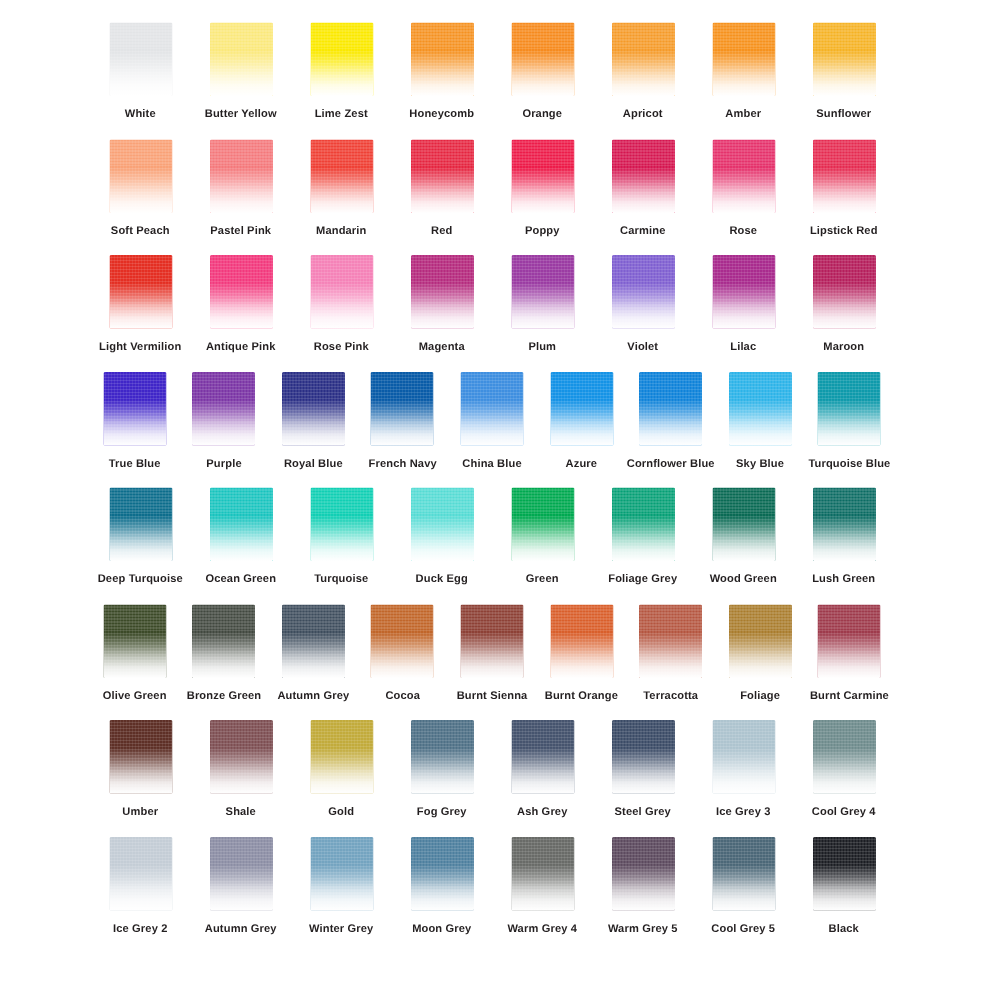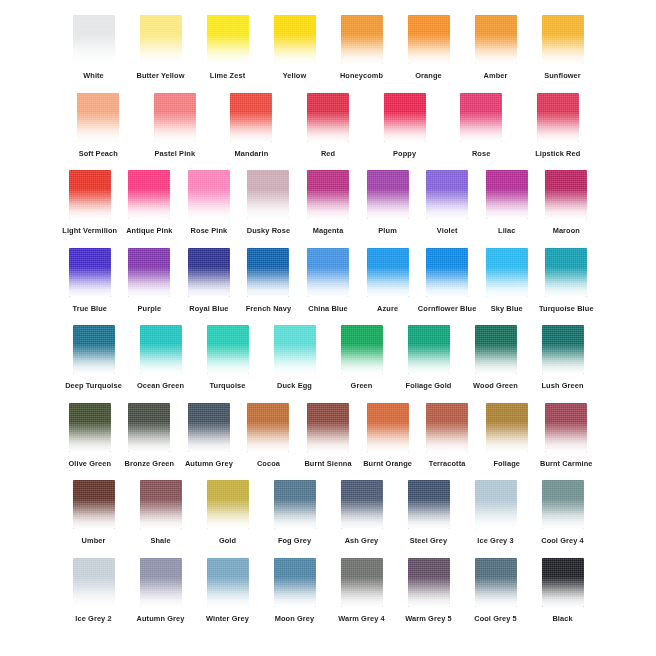--- a/index.html
+++ b/index.html
@@ -117,44 +117,44 @@
       <div class="swatch-cell">
         <div class="swatch-patch">
           <div class="swatch-fill" style="background: rgb(251, 233, 0);"></div>
           <div class="swatch-grain"></div>
           <div class="swatch-fade"></div>
         </div>
         <div class="swatch-label">Lime Zest</div>
       </div>
       <div class="swatch-cell">
         <div class="swatch-patch">
-          <div class="swatch-fill" style="background: rgb(252, 217, 0);"></div>
-          <div class="swatch-grain"></div>
-          <div class="swatch-fade"></div>
-        </div>
-        <div class="swatch-label">Yellow</div>
-      </div>
-      <div class="swatch-cell">
-        <div class="swatch-patch">
           <div class="swatch-fill" style="background: rgb(245, 145, 32);"></div>
           <div class="swatch-grain"></div>
           <div class="swatch-fade"></div>
         </div>
         <div class="swatch-label">Honeycomb</div>
       </div>
       <div class="swatch-cell">
         <div class="swatch-patch">
           <div class="swatch-fill" style="background: rgb(246, 139, 31);"></div>
           <div class="swatch-grain"></div>
           <div class="swatch-fade"></div>
         </div>
         <div class="swatch-label">Orange</div>
       </div>
       <div class="swatch-cell">
         <div class="swatch-patch">
+          <div class="swatch-fill" style="background: rgb(245, 154, 40);"></div>
+          <div class="swatch-grain"></div>
+          <div class="swatch-fade"></div>
+        </div>
+        <div class="swatch-label">Apricot</div>
+      </div>
+      <div class="swatch-cell">
+        <div class="swatch-patch">
           <div class="swatch-fill" style="background: rgb(246, 146, 30);"></div>
           <div class="swatch-grain"></div>
           <div class="swatch-fade"></div>
         </div>
         <div class="swatch-label">Amber</div>
       </div>
       <div class="swatch-cell">
         <div class="swatch-patch">
           <div class="swatch-fill" style="background: rgb(245, 178, 35);"></div>
           <div class="swatch-grain"></div>
@@ -199,20 +199,28 @@
       <div class="swatch-cell">
         <div class="swatch-patch">
           <div class="swatch-fill" style="background: rgb(237, 28, 74);"></div>
           <div class="swatch-grain"></div>
           <div class="swatch-fade"></div>
         </div>
         <div class="swatch-label">Poppy</div>
       </div>
       <div class="swatch-cell">
         <div class="swatch-patch">
+          <div class="swatch-fill" style="background: rgb(213, 21, 79);"></div>
+          <div class="swatch-grain"></div>
+          <div class="swatch-fade"></div>
+        </div>
+        <div class="swatch-label">Carmine</div>
+      </div>
+      <div class="swatch-cell">
+        <div class="swatch-patch">
           <div class="swatch-fill" style="background: rgb(229, 51, 108);"></div>
           <div class="swatch-grain"></div>
           <div class="swatch-fade"></div>
         </div>
         <div class="swatch-label">Rose</div>
       </div>
       <div class="swatch-cell">
         <div class="swatch-patch">
           <div class="swatch-fill" style="background: rgb(229, 42, 80);"></div>
           <div class="swatch-grain"></div>
@@ -241,28 +249,20 @@
       <div class="swatch-cell">
         <div class="swatch-patch">
           <div class="swatch-fill" style="background: rgb(245, 131, 184);"></div>
           <div class="swatch-grain"></div>
           <div class="swatch-fade"></div>
         </div>
         <div class="swatch-label">Rose Pink</div>
       </div>
       <div class="swatch-cell">
         <div class="swatch-patch">
-          <div class="swatch-fill" style="background: rgb(201, 169, 180);"></div>
-          <div class="swatch-grain"></div>
-          <div class="swatch-fade"></div>
-        </div>
-        <div class="swatch-label">Dusky Rose</div>
-      </div>
-      <div class="swatch-cell">
-        <div class="swatch-patch">
           <div class="swatch-fill" style="background: rgb(181, 43, 126);"></div>
           <div class="swatch-grain"></div>
           <div class="swatch-fade"></div>
         </div>
         <div class="swatch-label">Magenta</div>
       </div>
       <div class="swatch-cell">
         <div class="swatch-patch">
           <div class="swatch-fill" style="background: rgb(155, 60, 163);"></div>
           <div class="swatch-grain"></div>
@@ -409,21 +409,21 @@
           <div class="swatch-fade"></div>
         </div>
         <div class="swatch-label">Green</div>
       </div>
       <div class="swatch-cell">
         <div class="swatch-patch">
           <div class="swatch-fill" style="background: rgb(5, 159, 117);"></div>
           <div class="swatch-grain"></div>
           <div class="swatch-fade"></div>
         </div>
-        <div class="swatch-label">Foliage Gold</div>
+        <div class="swatch-label">Foliage Grey</div>
       </div>
       <div class="swatch-cell">
         <div class="swatch-patch">
           <div class="swatch-fill" style="background: rgb(10, 106, 84);"></div>
           <div class="swatch-grain"></div>
           <div class="swatch-fade"></div>
         </div>
         <div class="swatch-label">Wood Green</div>
       </div>
       <div class="swatch-cell">

